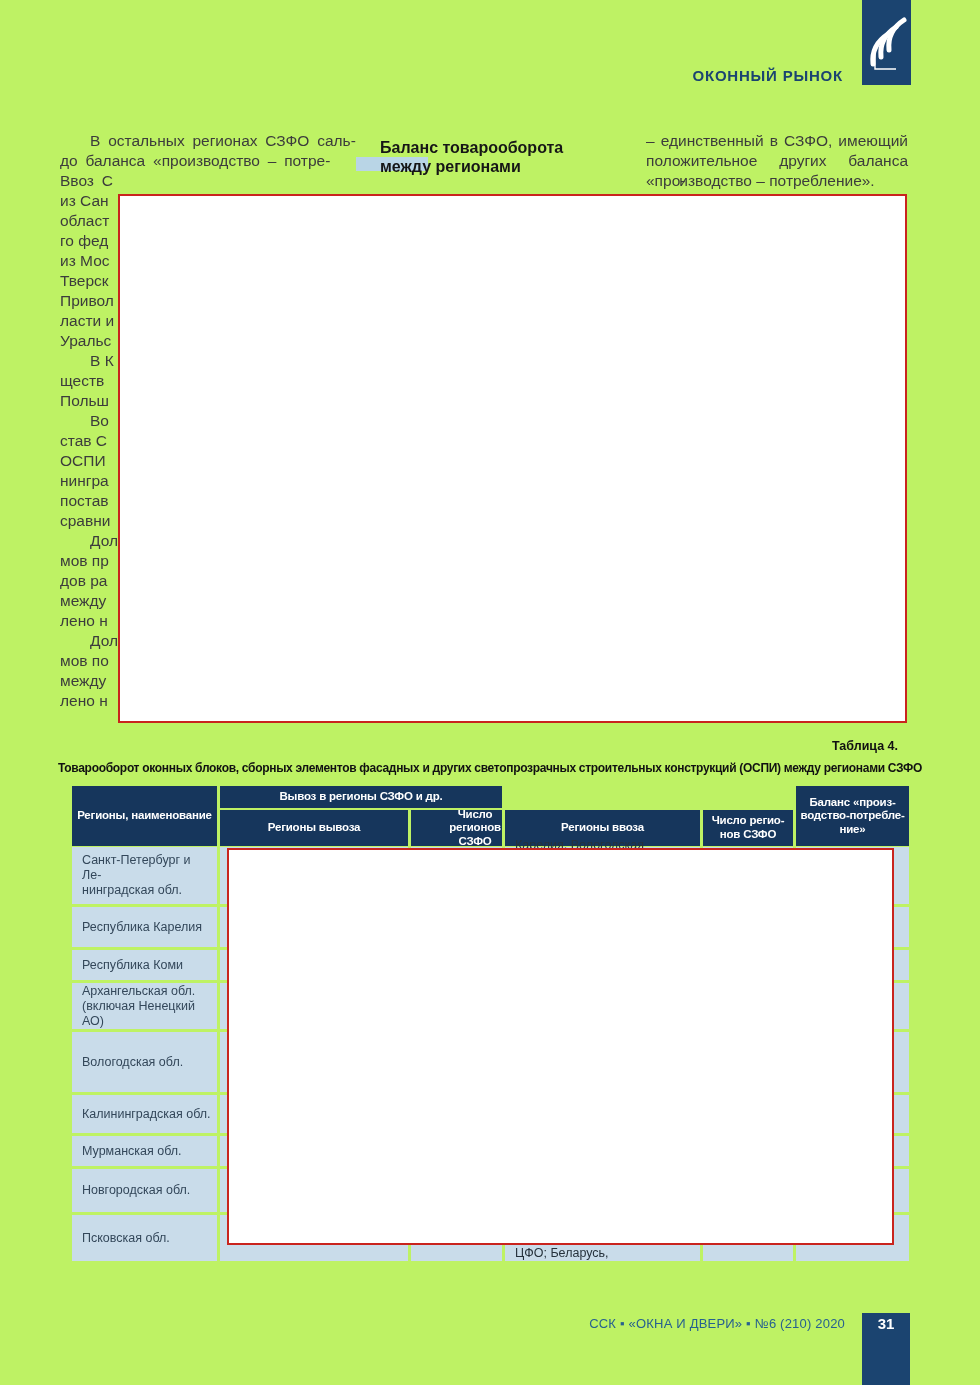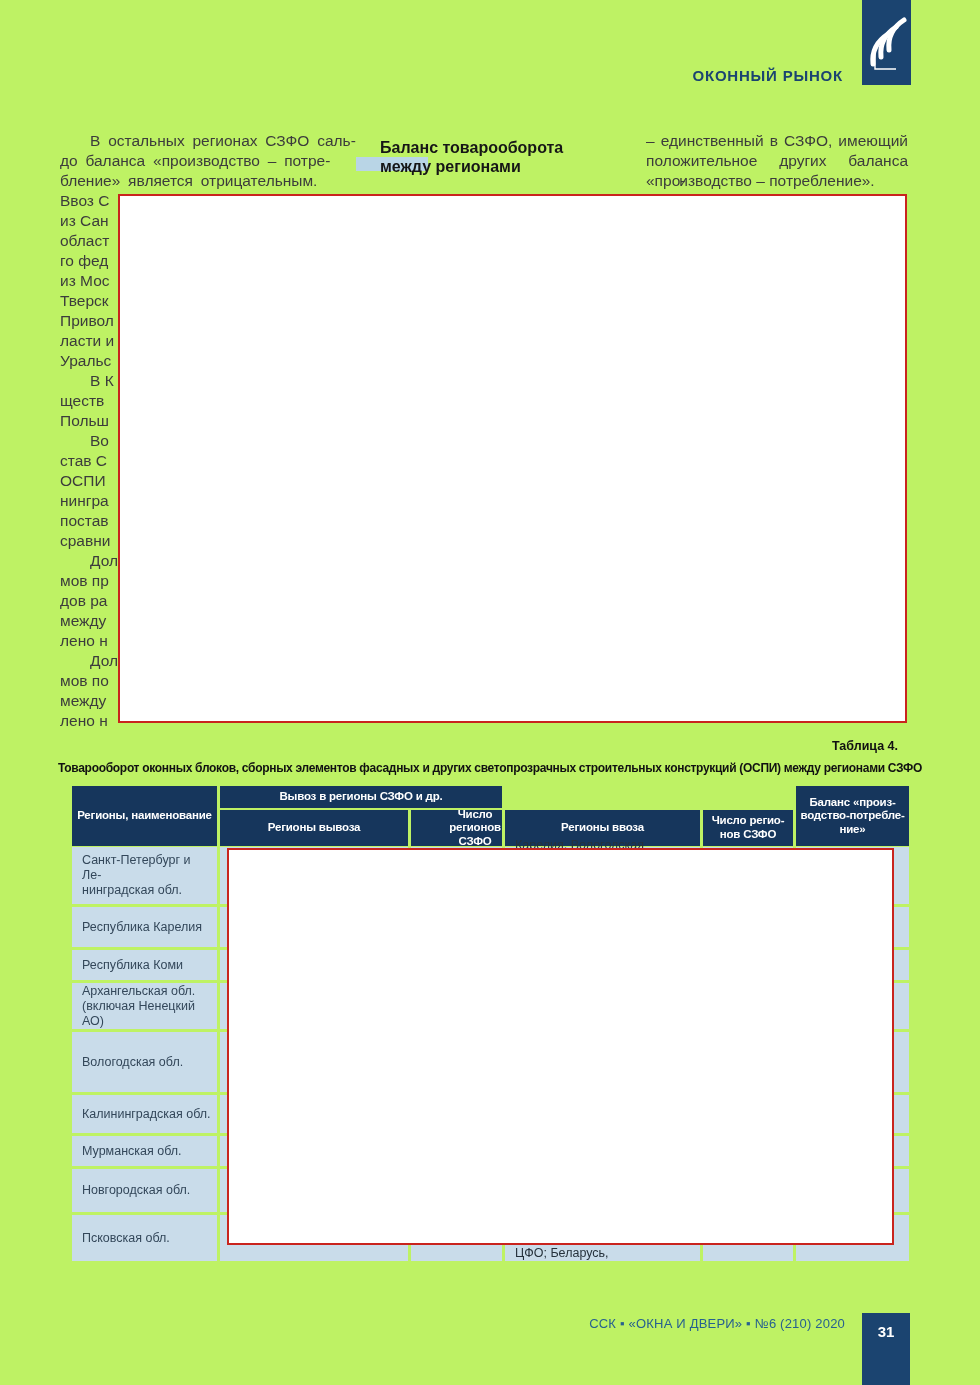--- a/index.html
+++ b/index.html
@@ -56,21 +56,21 @@
   .frag-top{position:absolute;left:515px;top:838px;font-size:12.5px;color:#26323c;
         z-index:1;white-space:nowrap;}
   .frag-bottom{position:absolute;left:515px;top:1246px;font-size:12.5px;color:#26323c;
         z-index:1;white-space:nowrap;}
 
   
   .footer-text{position:absolute;top:1316px;right:135px;font-size:13px;
         color:#27618f;letter-spacing:0.2px;}
   .page-num-box{position:absolute;left:862px;top:1313px;width:48px;height:72px;
         background:#1b4470;color:#ffffff;font-weight:bold;font-size:15px;
-        text-align:center;padding-top:10px;box-sizing:border-box;}
+        text-align:center;padding-top:2px;box-sizing:border-box;}
 </style>
 </head>
 <body>
 
 <div class="page">
 
   <div class="section-title">ОКОННЫЙ РЫНОК</div>
   <div class="logo">
     <span>
       <svg width="49" height="85" viewBox="0 0 49 85">
@@ -78,21 +78,20 @@
         <path d="M 19 57 Q 17 38 34 27" stroke="#ffffff" stroke-width="5" fill="none" stroke-linecap="round"></path>
         <path d="M 27 50 Q 25 31 42 20" stroke="#ffffff" stroke-width="5" fill="none" stroke-linecap="round"></path>
         <path d="M 13 50 L 13 69 L 34 69" stroke="#ffffff" stroke-width="1.4" fill="none"></path>
       </svg>
     </span>
   </div>
 
   <div class="left-col" id="left-col">
       <div class="ln ind">В остальных регионах СЗФО саль-</div>
       <div class="ln">до баланса «производство – потре-</div>
-      <div class="ln">бление» является отрицательным.</div>
       <div class="ln">Ввоз С</div>
       <div class="ln">из Сан</div>
       <div class="ln">област</div>
       <div class="ln">го фед</div>
       <div class="ln">из Мос</div>
       <div class="ln">Тверск</div>
       <div class="ln">Привол</div>
       <div class="ln">ласти и</div>
       <div class="ln">Уральс</div>
       <div class="ln ind">В К</div>

